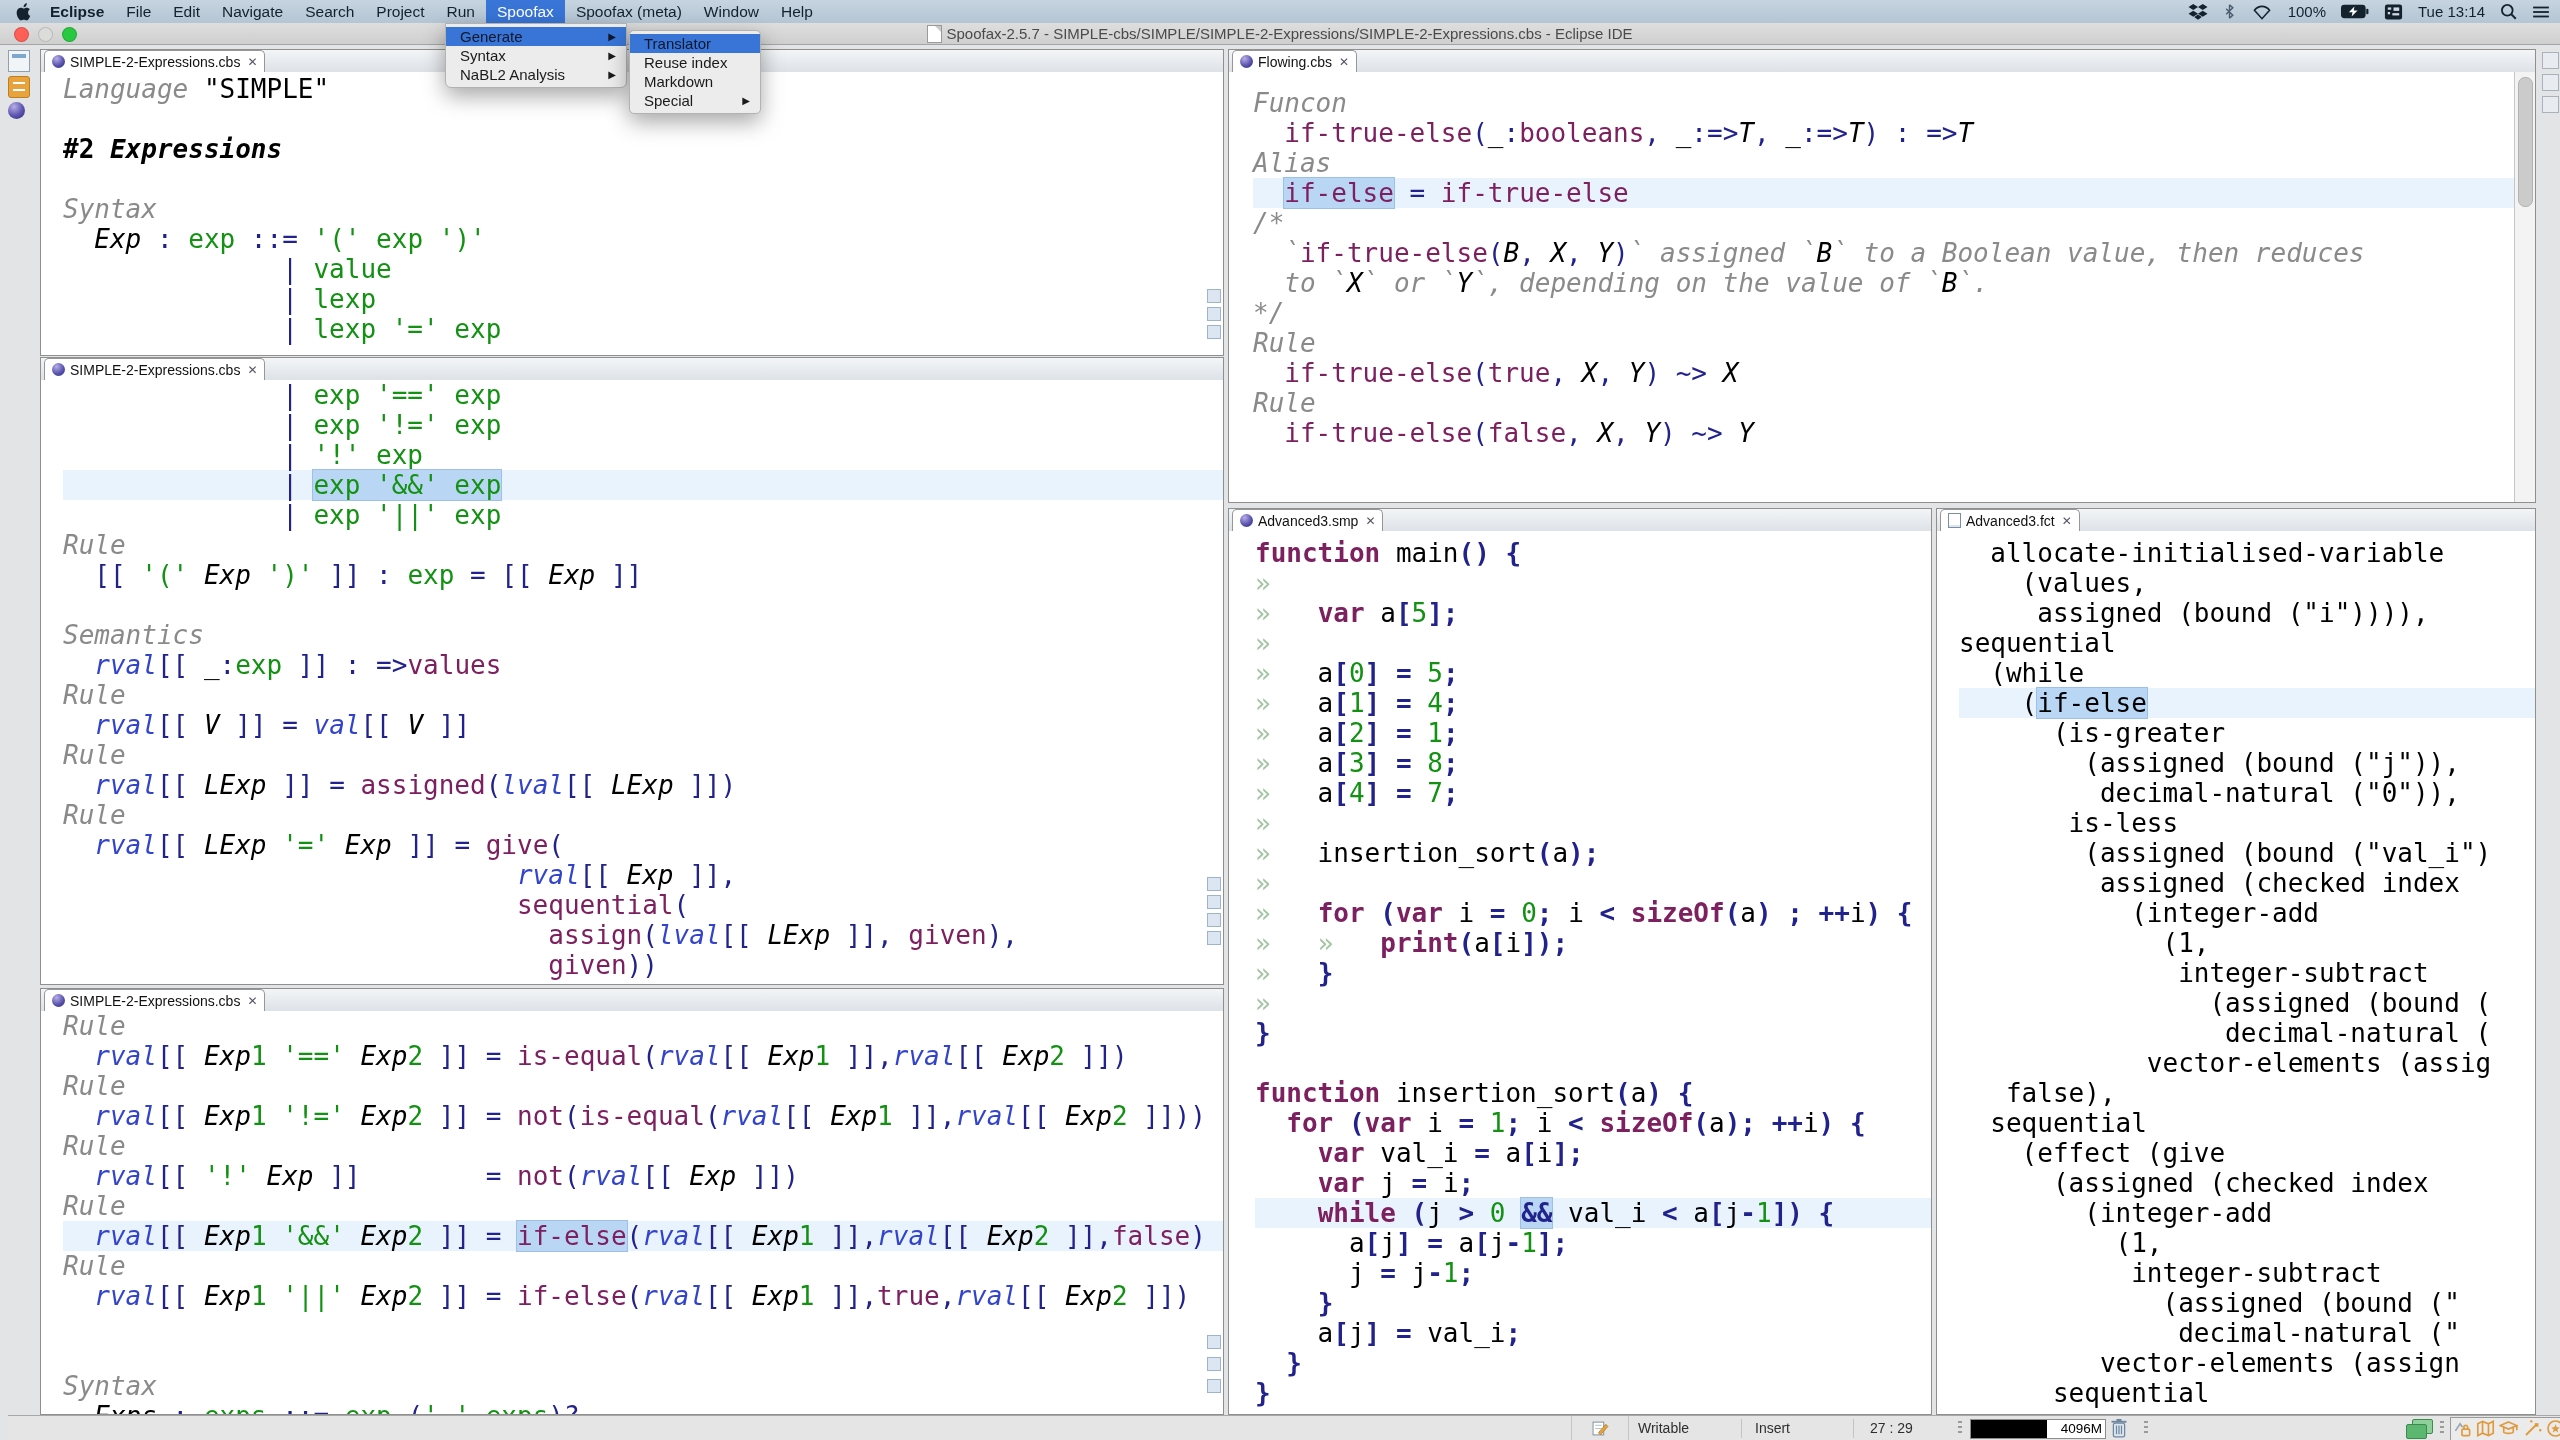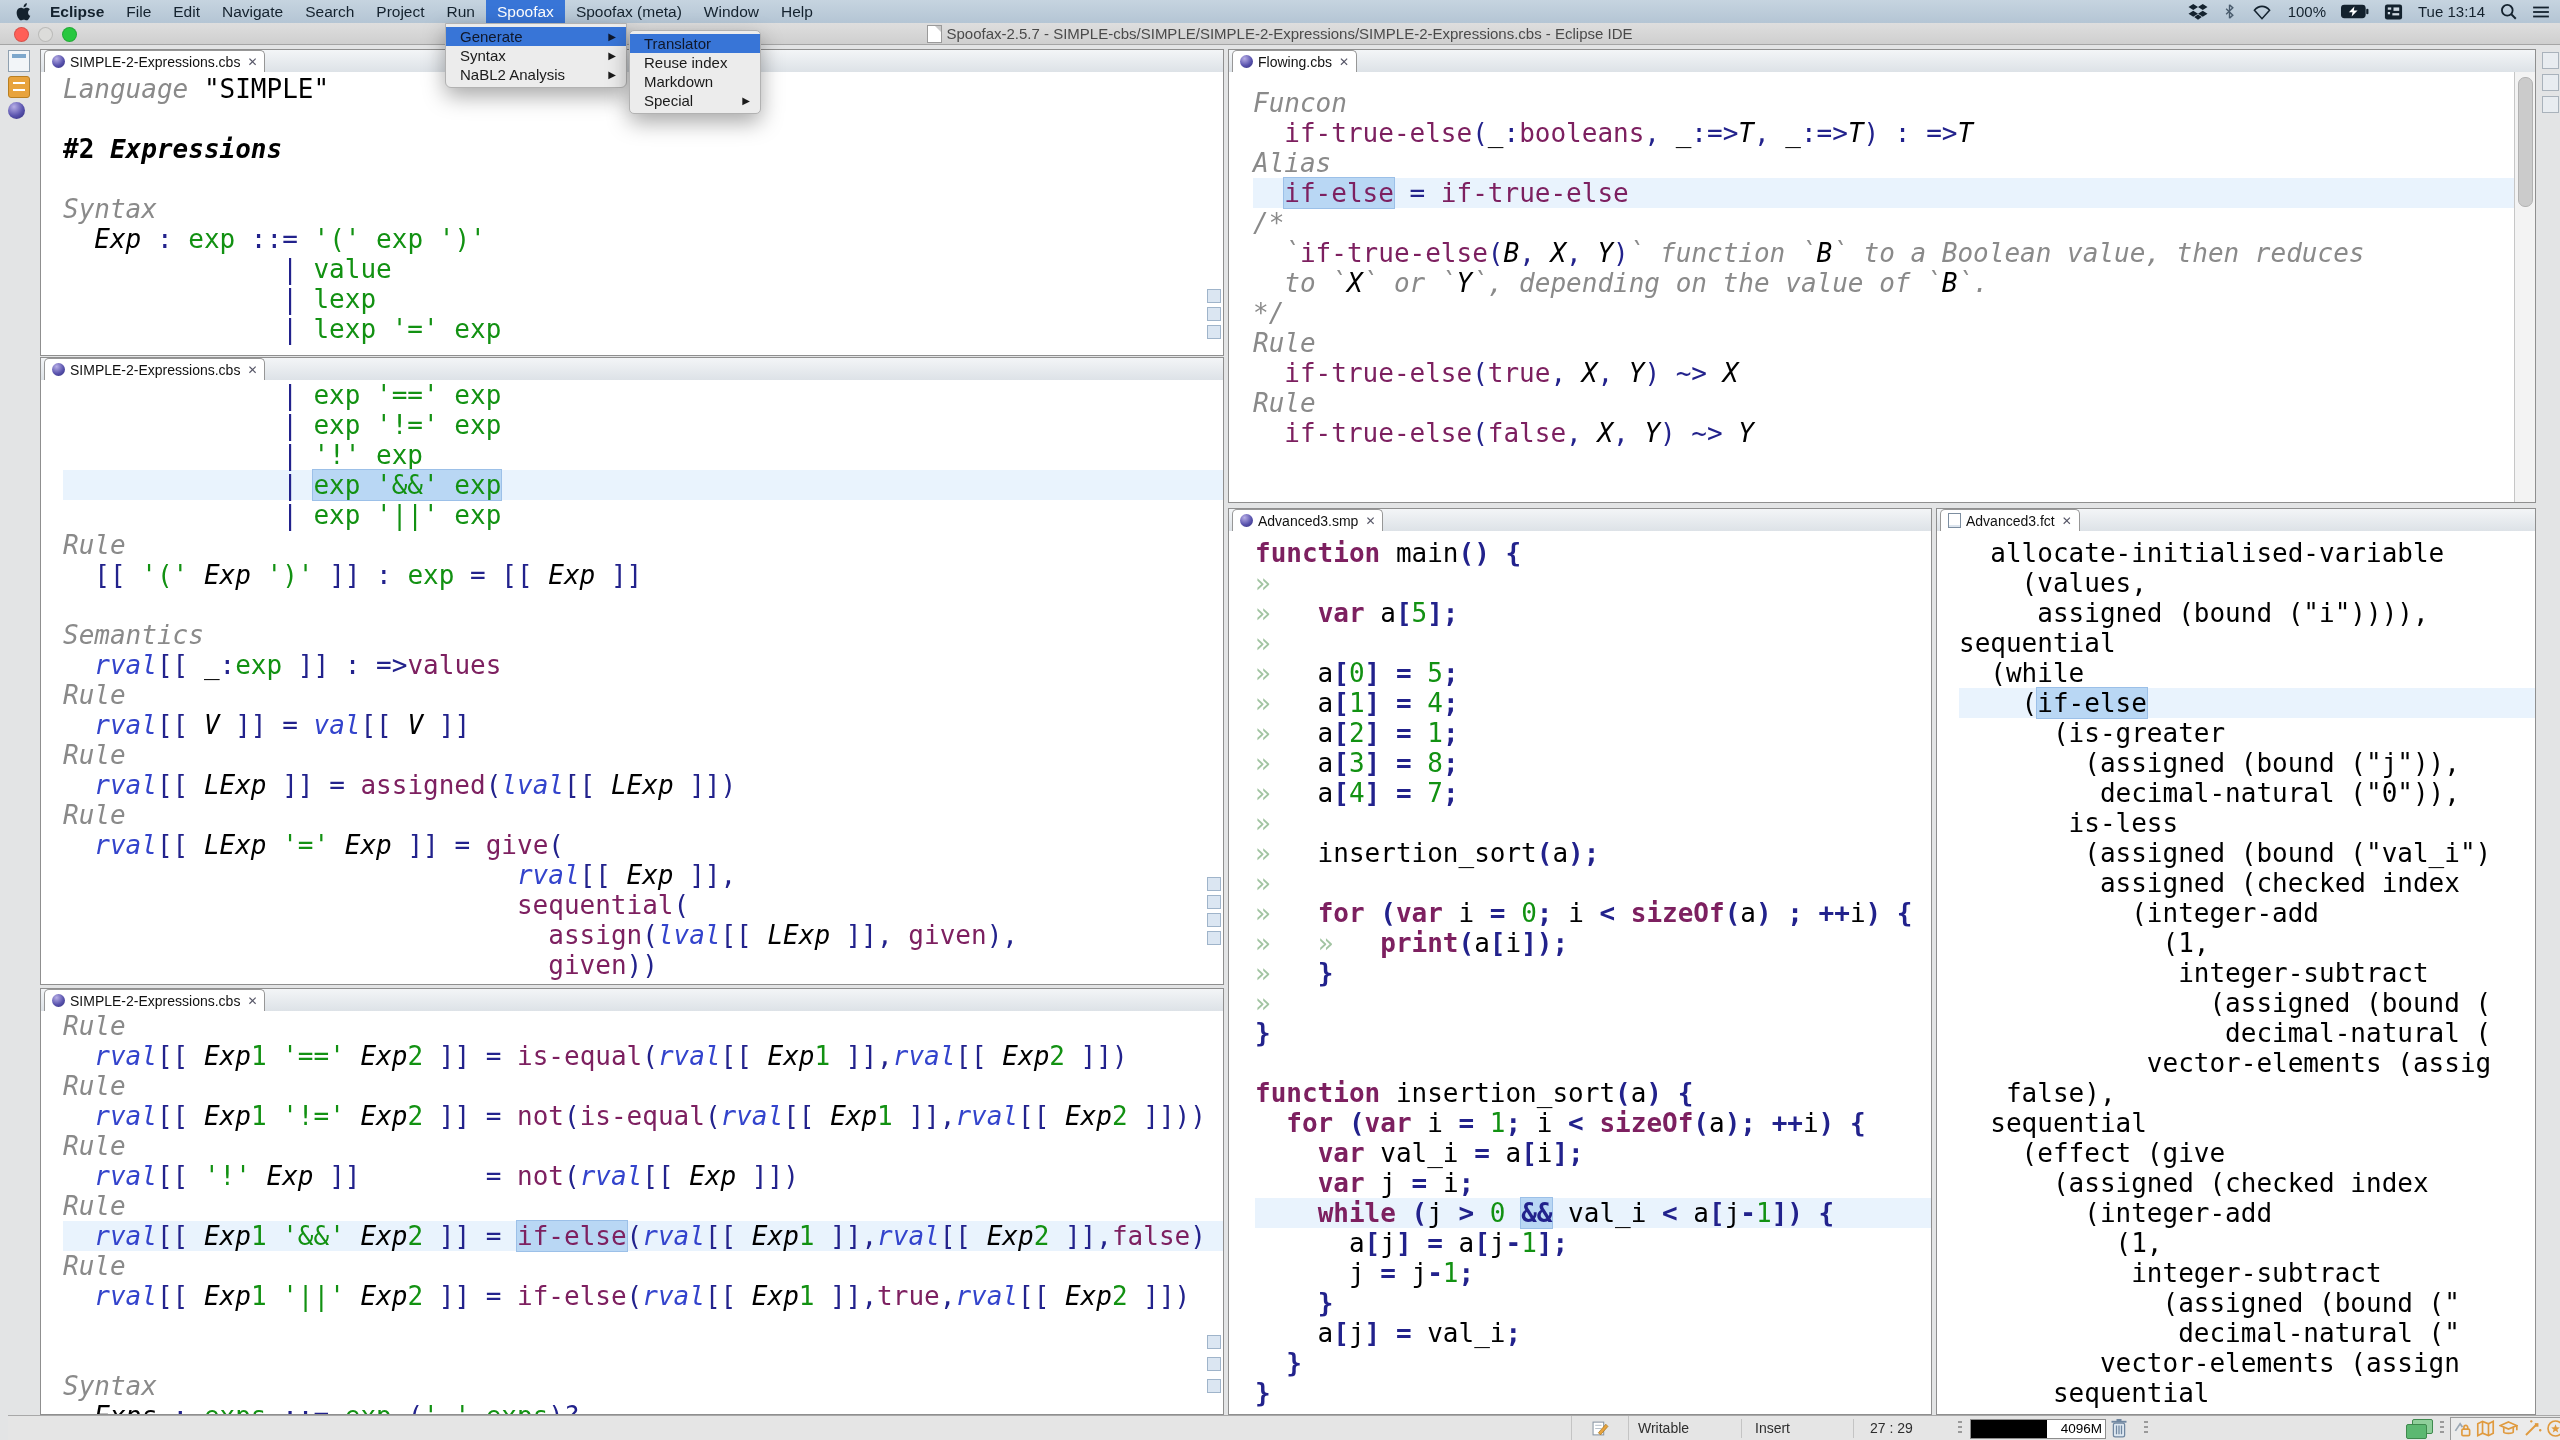--- a/index.html
+++ b/index.html
@@ -255,21 +255,21 @@
           <span>Flowing.cbs</span>
           <span class="tclose">✕</span>
         </div>
     </div>
     <div class="code" id="c3">
         <div class="ln"><span class="g">Funcon</span></div>
         <div class="ln"><span class="t">  </span><span class="f">if-true-else</span><span class="o">(</span><span class="t">_</span><span class="o">:</span><span class="f">booleans</span><span class="o">, </span><span class="t">_</span><span class="o">:=&gt;</span><span class="i">T</span><span class="o">, </span><span class="t">_</span><span class="o">:=&gt;</span><span class="i">T</span><span class="o">) : =&gt;</span><span class="i">T</span></div>
         <div class="ln"><span class="g">Alias</span></div>
         <div class="ln hl"><span class="t">  </span><span class="f sel">if-else</span><span class="o"> = </span><span class="f">if-true-else</span></div>
         <div class="ln"><span class="g">/*</span></div>
-        <div class="ln"><span class="g">  `</span><span class="f">if-true-else</span><span class="o">(</span><span class="i">B</span><span class="o">, </span><span class="i">X</span><span class="o">, </span><span class="i">Y</span><span class="o">)</span><span class="g">` function `</span><span class="i">B</span><span class="g">` to a Boolean value, then reduces</span></div>
+        <div class="ln"><span class="g">  `</span><span class="f">if-true-else</span><span class="o">(</span><span class="i">B</span><span class="o">, </span><span class="i">X</span><span class="o">, </span><span class="i">Y</span><span class="o">)</span><span class="g">` assigned `</span><span class="i">B</span><span class="g">` to a Boolean value, then reduces</span></div>
         <div class="ln"><span class="g">  to `</span><span class="i">X</span><span class="g">` or `</span><span class="i">Y</span><span class="g">`, depending on the value of `</span><span class="i">B</span><span class="g">`.</span></div>
         <div class="ln"><span class="g">*/</span></div>
         <div class="ln"><span class="g">Rule</span></div>
         <div class="ln"><span class="t">  </span><span class="f">if-true-else</span><span class="o">(</span><span class="f">true</span><span class="o">, </span><span class="i">X</span><span class="o">, </span><span class="i">Y</span><span class="o">) ~&gt; </span><span class="i">X</span></div>
         <div class="ln"><span class="g">Rule</span></div>
         <div class="ln"><span class="t">  </span><span class="f">if-true-else</span><span class="o">(</span><span class="f">false</span><span class="o">, </span><span class="i">X</span><span class="o">, </span><span class="i">Y</span><span class="o">) ~&gt; </span><span class="i">Y</span></div>
       </div>
   </div>
 
   <div class="pane" style="left:1228px;top:508px;width:704px;height:907px;">

